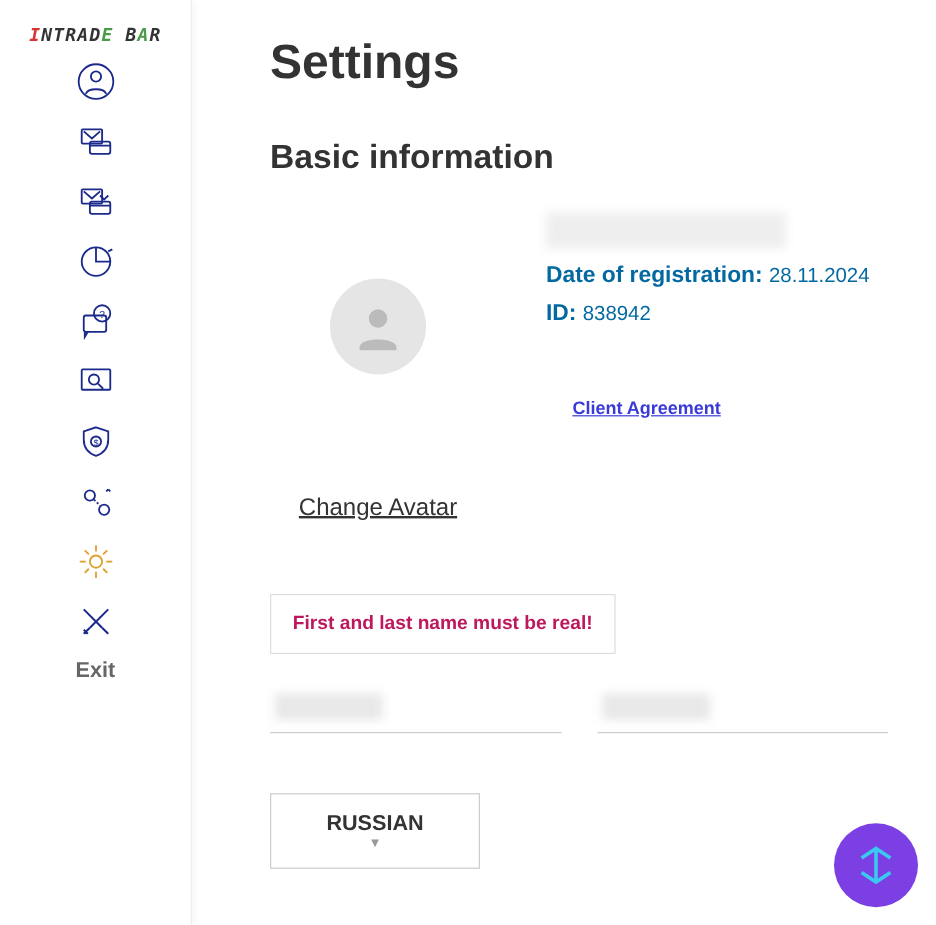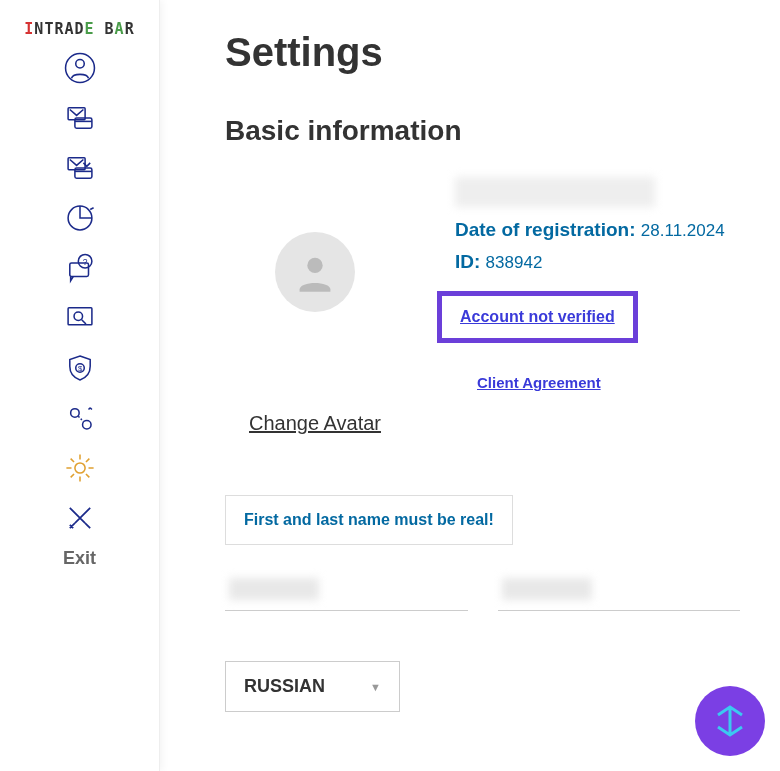--- a/index.html
+++ b/index.html
@@ -16,20 +16,21 @@
       padding-top: 20px;
     }
     
     .logo {
       font-size: 15px;
       font-weight: bold;
       letter-spacing: 1px;
       color: #333;
       margin-bottom: 5px;
       font-family: monospace;
+      font-style: italic;
     }
     .logo .green { color: #4a9c4a; }
     .logo .red { color: #d63333; }
     
     .tagline {
       font-size: 11px;
       color: #666;
       line-height: 1.3;
       margin-bottom: 20px;
       padding: 0 10px;
@@ -152,21 +153,21 @@
       margin-left: 22px;
     }
     
     .warning-box {
       border: 1px solid #ddd;
       padding: 15px 18px;
       margin-top: 60px;
       display: inline-block;
     }
     .warning-text {
-      color: #0369a1;
+      color: #be185d;
       font-weight: 700;
       font-size: 16px;
     }
     
     .inputs-row {
       display: flex;
       gap: 30px;
       margin-top: 25px;
     }
     .input-field {
@@ -186,20 +187,21 @@
     
     .select-box {
       margin-top: 50px;
       border: 1px solid #ccc;
       padding: 14px 18px;
       width: 175px;
       display: flex;
       align-items: center;
       justify-content: space-between;
       cursor: pointer;
+      flex-direction: column;
     }
     .select-text {
       font-weight: 800;
       font-size: 18px;
       color: #333;
     }
     .select-arrow {
       color: #999;
       font-size: 11px;
     }
@@ -321,23 +323,20 @@
     <div class="info-col">
       <div class="blur-box"></div>
       <div class="info-line">
         <span class="info-label">Date of registration:</span>
         <span class="info-value">28.11.2024</span>
       </div>
       <div class="info-line">
         <span class="info-label">ID:</span>
         <span class="info-value">838942</span>
       </div>
-      <div class="verify-box">
-        <a class="verify-link">Account not verified</a>
-      </div>
       <br>
       <a class="client-agreement">Client Agreement</a>
     </div>
   </div>
   
   <div class="warning-box">
     <span class="warning-text">First and last name must be real!</span>
   </div>
   
   <div class="inputs-row">

